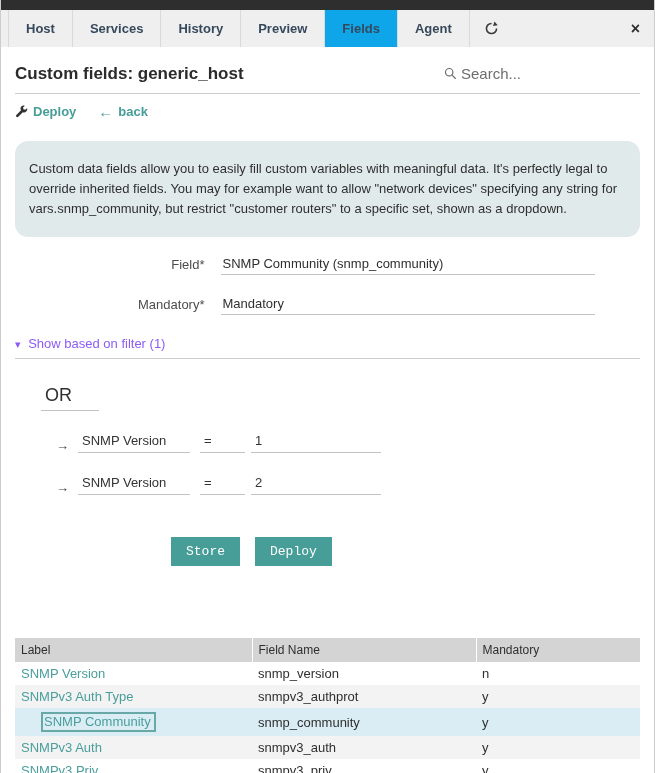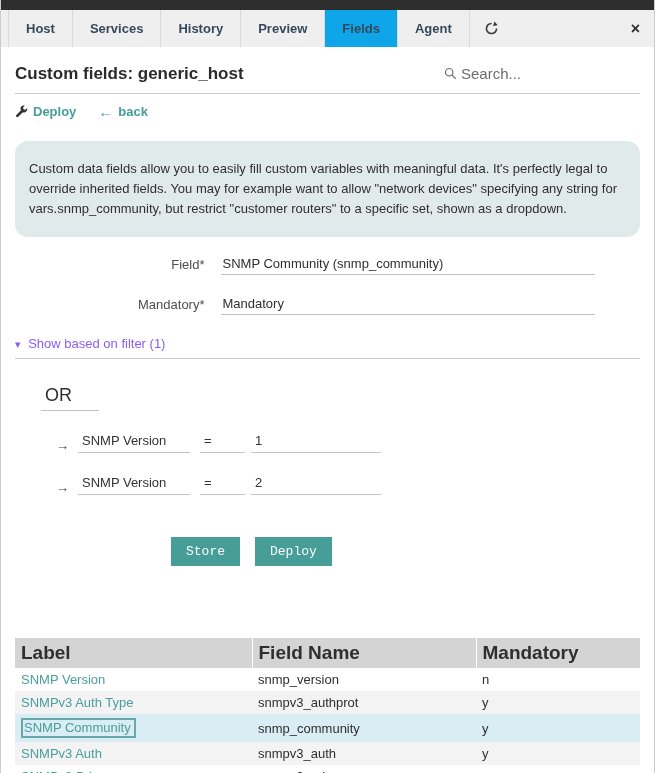--- a/index.html
+++ b/index.html
@@ -72,31 +72,31 @@
 
   .button-row { margin: 42px 0 0 156px; display: flex; gap: 15px; }
   .btn {
     background: #479e98; color: #fff; border: none; font-family: Liberation Mono, monospace;
     font-size: 13px; padding: 7px 15px; cursor: pointer;
   }
 
   
   table.fields-table { width: 100%; border-collapse: collapse; margin-top: 72px; font-size: 13px; }
   .fields-table th {
-    background: #d4d4d4; text-align: left; font-weight: bold; font-size: 19px;
+    background: #d4d4d4; text-align: left; font-weight: normal; font-size: 12px;
     color: #2f2f2f; padding: 4px 6px; height: 24px; border-left: 1px solid #fff;
   }
   .fields-table th:first-child { border-left: none; }
   .fields-table col.c-label { width: 237px; }
   .fields-table col.c-name { width: 224px; }
   .fields-table td { padding: 4px 6px; height: 23px; color: #2f2f2f; }
   .fields-table tbody tr:nth-child(even) { background: #f3f3f3; }
   .fields-table tbody tr.selected { background: #daedf4; }
   .row-link { color: #4a9e9c; text-decoration: none; cursor: pointer; }
-  tr.selected .row-link { border: 2px solid #68a8a6; padding: 0 3px 1px 1px; display: inline-block; }
+  tr.selected .row-link { border: 2px solid #68a8a6; padding: 0 3px 1px 1px; display: inline-block; margin-left: 20px; }
 
   
   .footer-note {
     margin: 11px 16px 0; background: #efefef; padding: 17px 16px 30px;
     display: flex; align-items: center;
   }
 </style>
 </head>
 <body>
 

